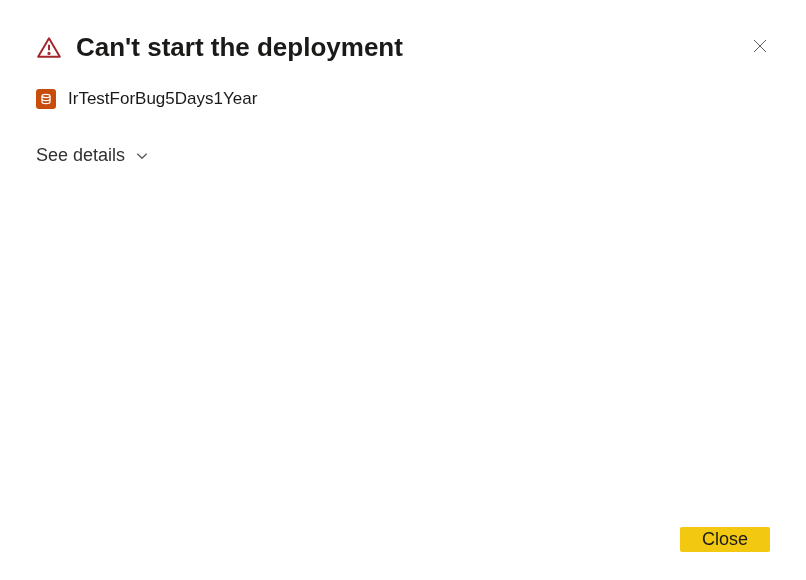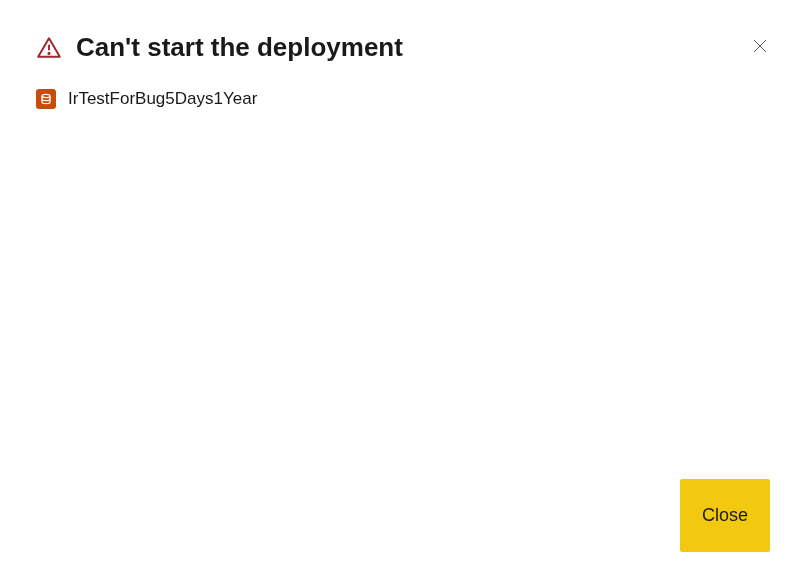--- a/index.html
+++ b/index.html
@@ -118,21 +118,21 @@
       position: absolute;
       bottom: 28px;
       right: 36px;
     }
     .close-btn {
       background: #f2c811;
       border: none;
       color: #1b1a19;
       font-size: 18px;
       font-weight: 400;
-      padding: 26px 22px;
+      padding: 2px 22px;
       border-radius: 2px;
       cursor: pointer;
       font-family: inherit;
     }
   </style>
 </head>
 <body>
 
 <div class="dialog">
   <div class="header">
@@ -160,18 +160,26 @@
         <svg viewBox="0 0 12 12" fill="none" stroke="#ffffff" stroke-width="1.2">
           <ellipse cx="6" cy="3" rx="4" ry="1.6"></ellipse>
           <path d="M2 3 V9 A4 1.6 0 0 0 10 9 V3"></path>
           <path d="M2 6 A4 1.6 0 0 0 10 6"></path>
         </svg>
       </span>
       <span class="dataset-name">IrTestForBug5Days1Year</span>
     </div>
 
 
+    <button class="see-details">
+      <span>See details</span>
+      <span class="chev">
+        <svg viewBox="0 0 12 12" fill="none" stroke="#605e5c" stroke-width="1.2">
+          <polyline points="2,4 6,8 10,4"></polyline>
+        </svg>
+      </span>
+    </button>
   </div>
 
   <div class="footer">
     <button class="close-btn">Close</button>
   </div>
 </div>
 
 </body></html>

